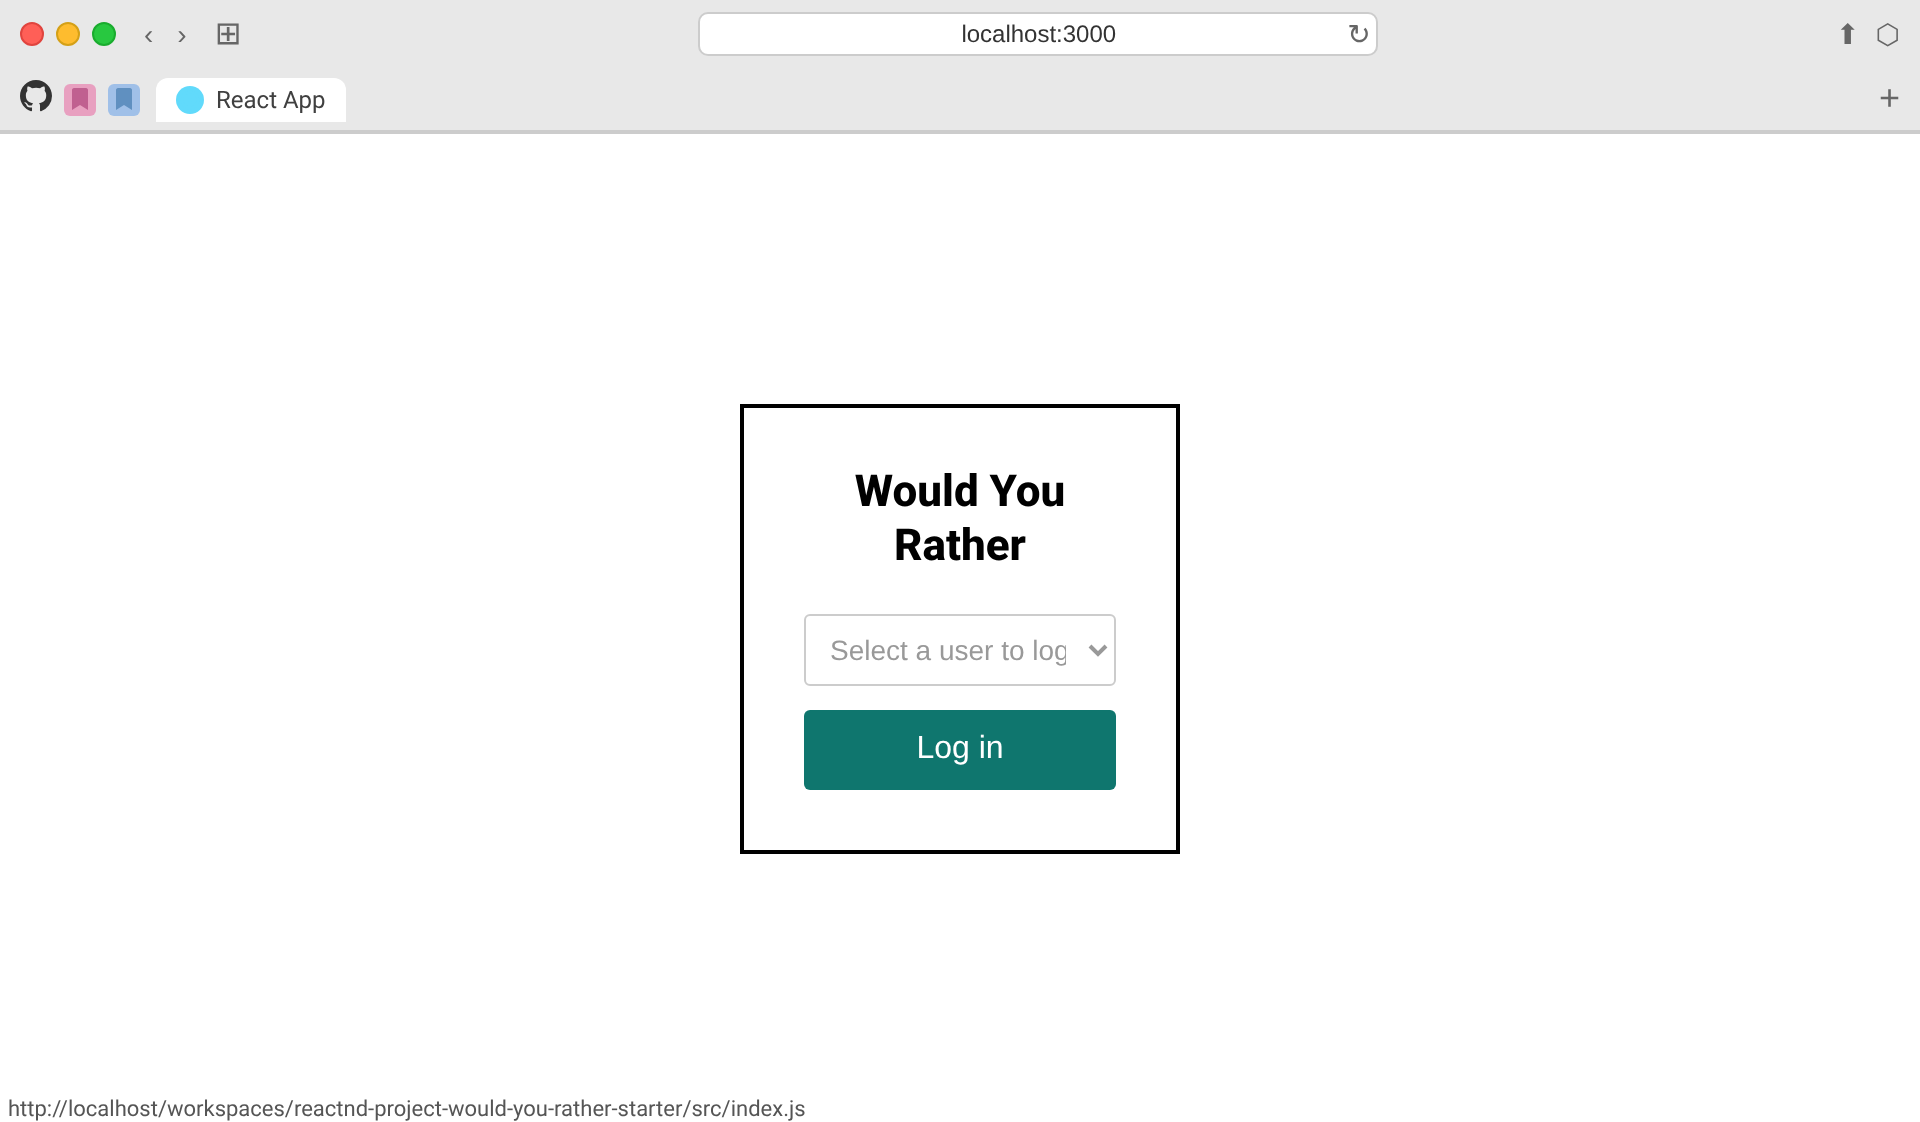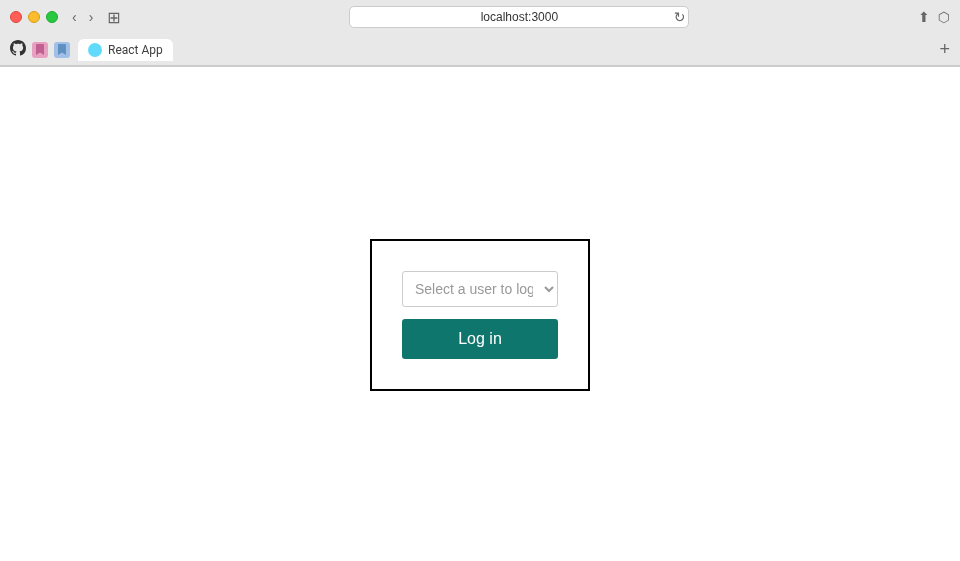--- a/index.html
+++ b/index.html
@@ -311,19 +311,23 @@
         </svg>
       </div>
       <span>React App</span>
     </div>
     <button class="add-tab-btn">+</button>
   </div>
 </div>
 
 <div class="page-content">
   <div class="login-card">
+    <h1 class="card-title">Would You Rather</h1>
     <select class="user-select">
       <option value="" disabled="" selected="">Select a user to log in</option>
     </select>
     <button class="login-btn">Log in</button>
   </div>
 
+  <div class="status-bar">
+    <span class="status-url">http://localhost/workspaces/reactnd-project-would-you-rather-starter/src/index.js</span>
+  </div>
 </div>
 
 </body></html>

